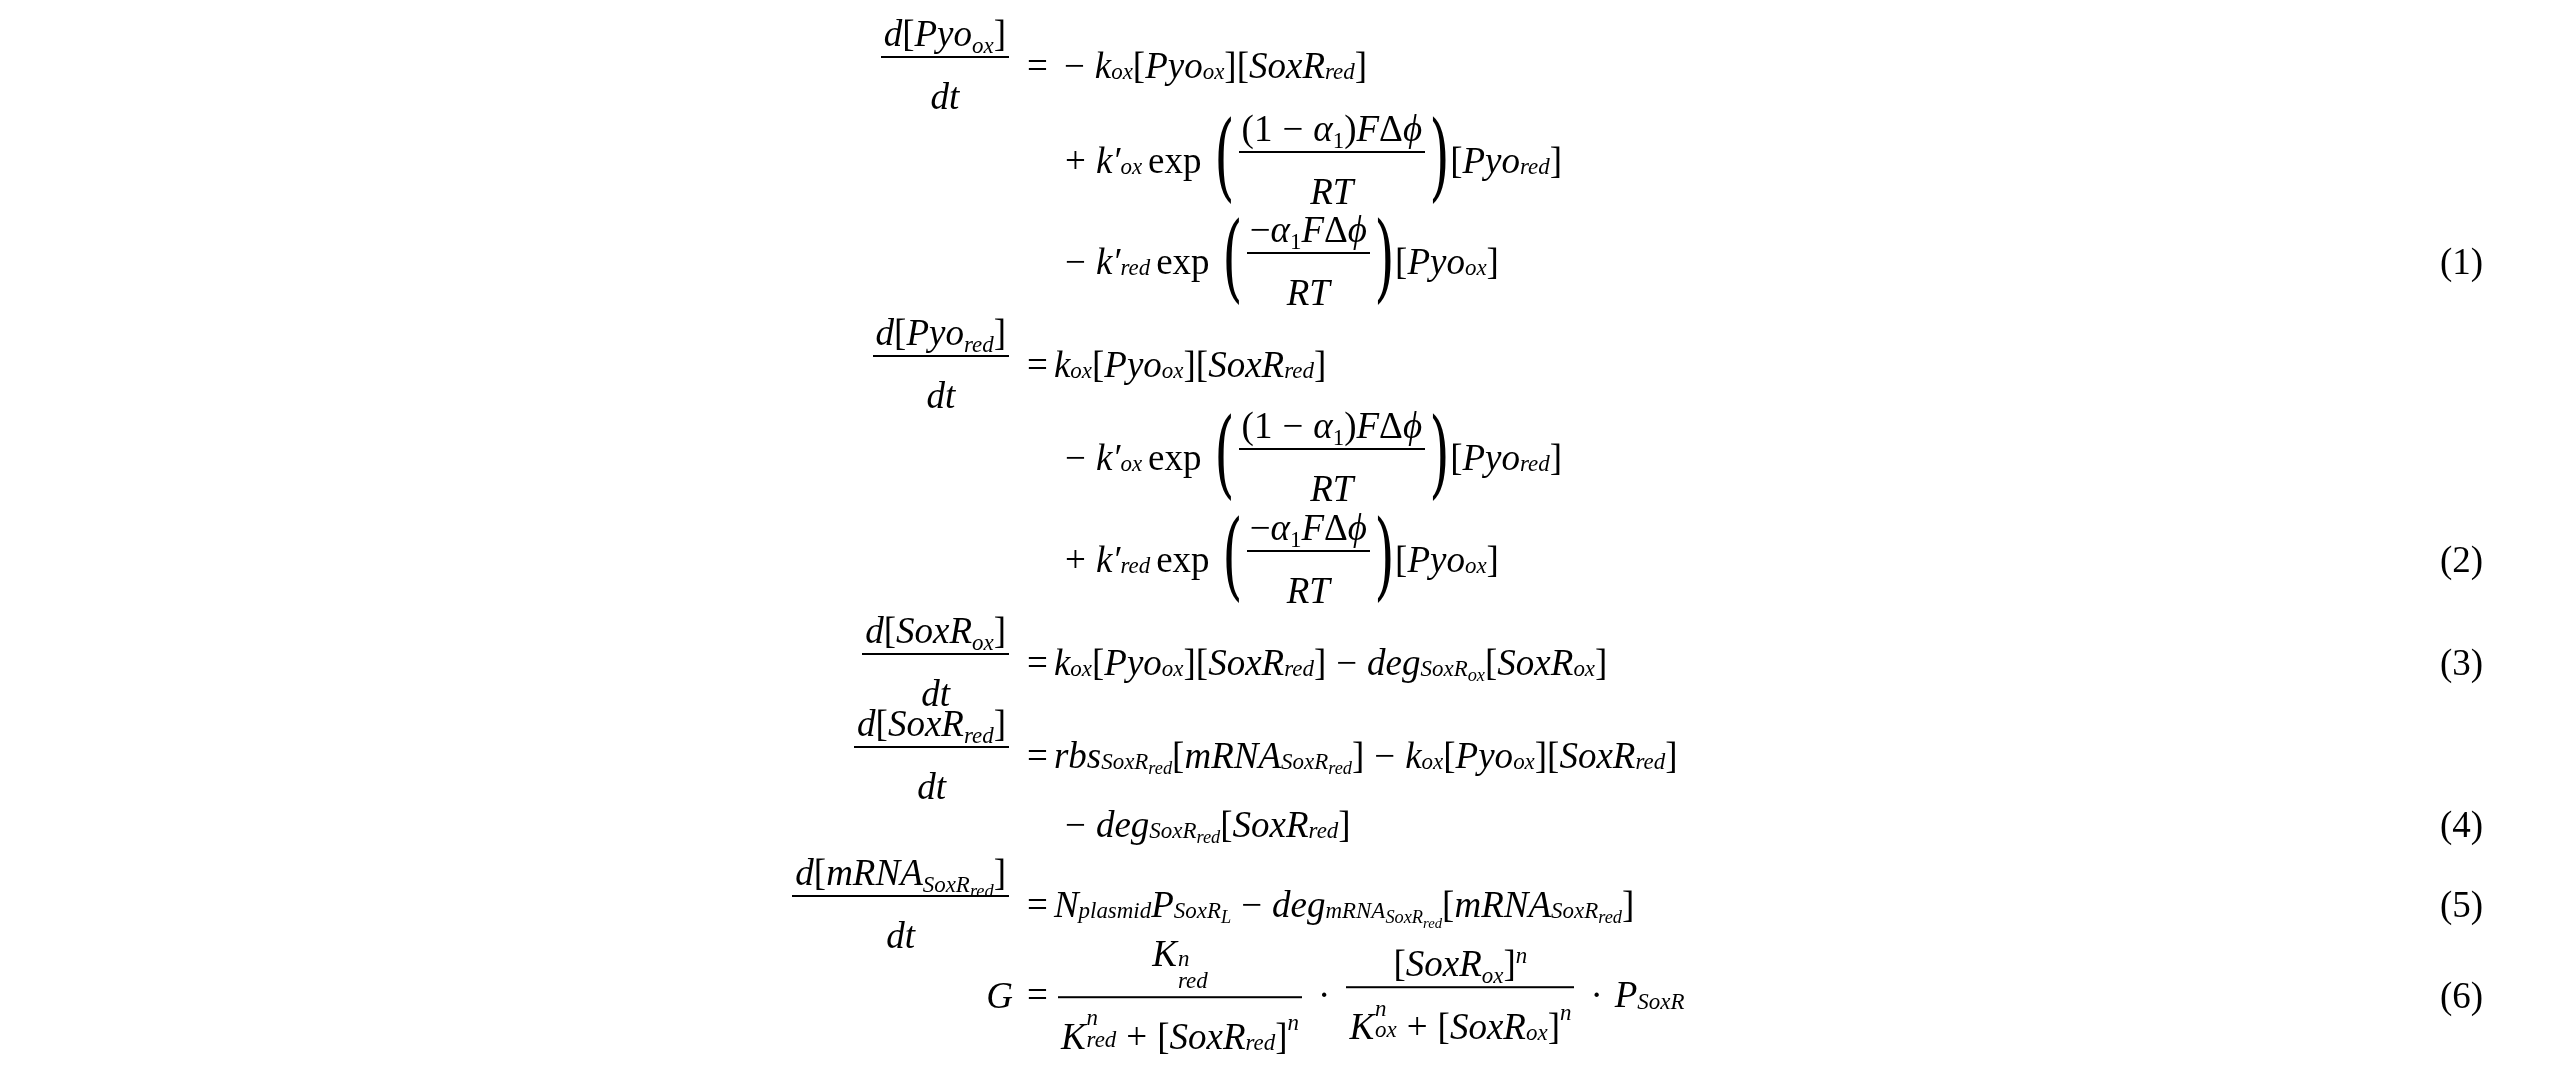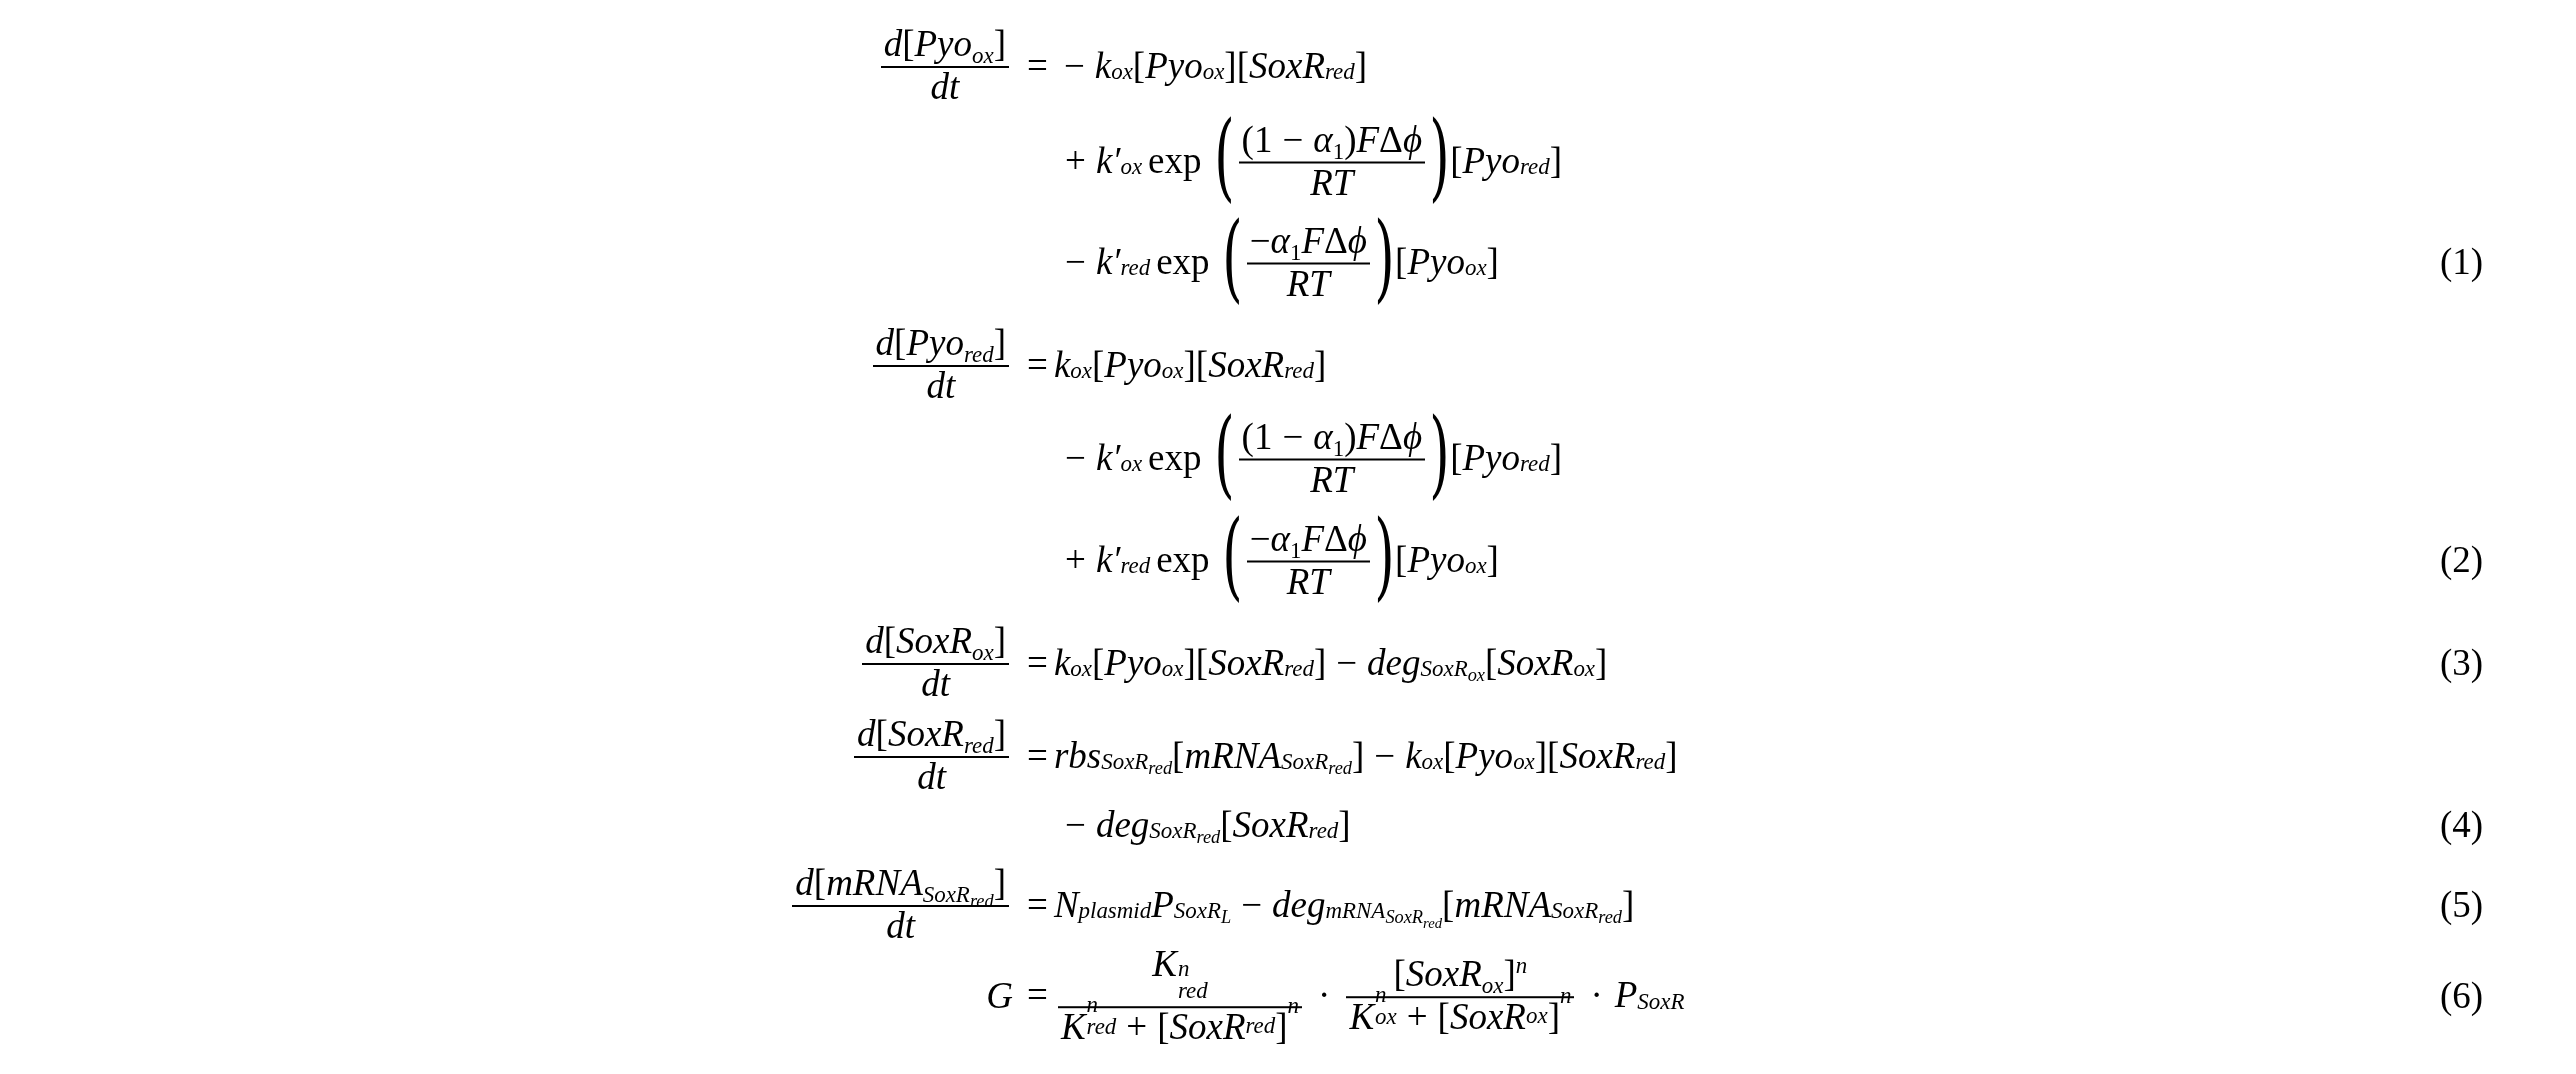--- a/index.html
+++ b/index.html
@@ -8,21 +8,21 @@
   .eqrow { position:absolute; display:flex; align-items:center; white-space:nowrap; }
   .lhs { position:absolute; display:flex; align-items:center; justify-content:flex-end; }
   .m { font-family:"Liberation Serif","DejaVu Serif",serif; font-size:37px; line-height:1; }
   .i { font-style:italic; }
   .r { font-style:normal; }
   .sub { font-size:0.62em; position:relative; top:0.32em; font-style:italic; }
   .sub .sub { font-size:0.8em; top:0.28em; }
   .sup { font-size:0.62em; position:relative; top:-0.55em; font-style:italic; }
   .frac { display:inline-flex; flex-direction:column; align-items:center; vertical-align:middle; margin:0 4px; }
   .frac > .num { padding:0 3px 4px 3px; display:flex; align-items:baseline; }
-  .frac > .den { padding:0 3px 0 3px; border-top:2px solid #000; display:flex; align-items:flex-start; justify-content:center; align-self:stretch; }
+  .frac > .den { padding:20px 3px 0 3px; border-top:2px solid #000; display:flex; align-items:center; justify-content:center; align-self:stretch; }
   .paren { font-family:"DejaVu Serif",serif; font-weight:200; font-size:95px; line-height:1; transform:scaleX(0.55); display:inline-block; margin:0 -8px; position:relative; top:-4px; }
   .op { margin:0 10px; font-style:normal; }
   .opl { margin:0 10px 0 0; font-style:normal; }
   .eq { font-style:normal; margin:0 6px 0 0; }
   .fn { font-style:normal; margin:0 12px 0 6px;text-align:right; }
   .tag { position:absolute; left:2440px; font-family:"Liberation Serif","DejaVu Serif",serif; font-size:37px; line-height:1; transform:translateY(-50%); }
   .dot { font-style:normal; margin:0 12px; }
 </style>
 </head>
 <body>

